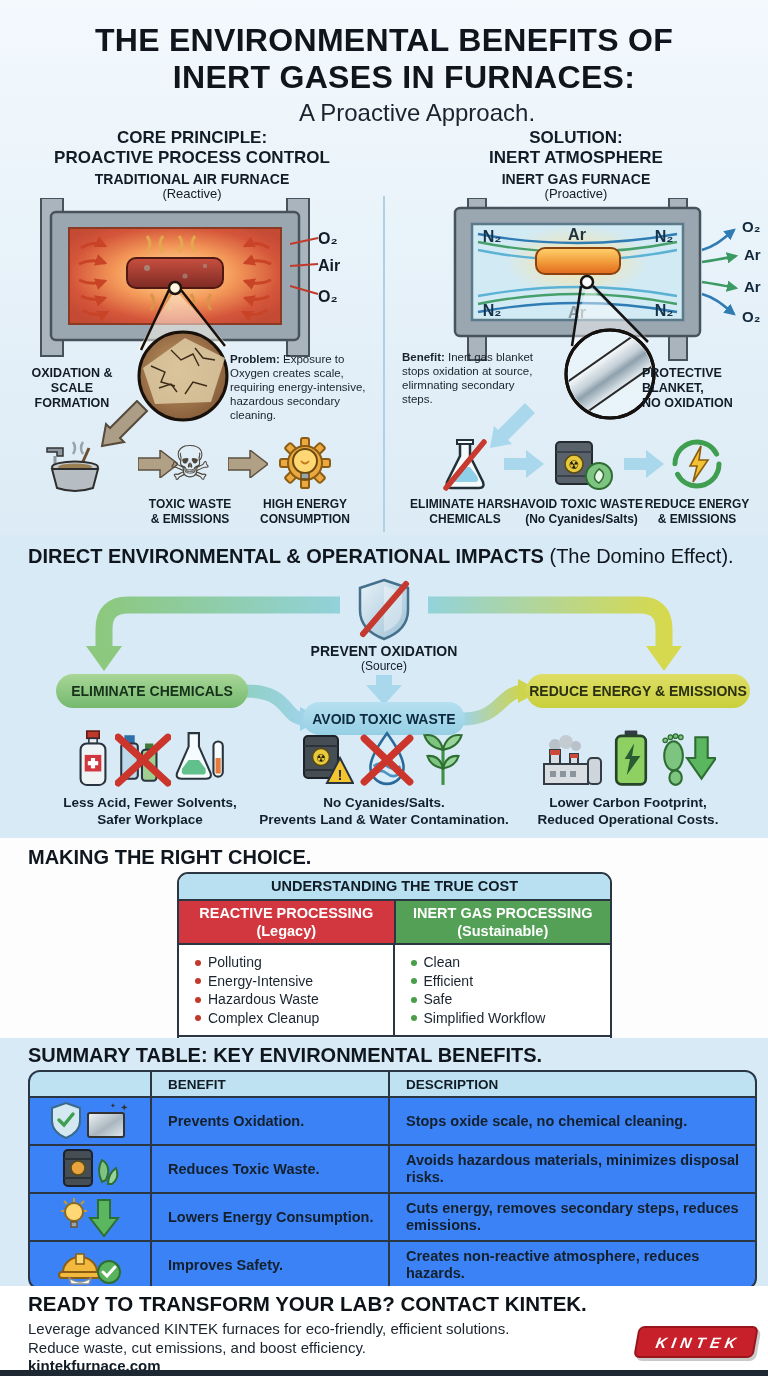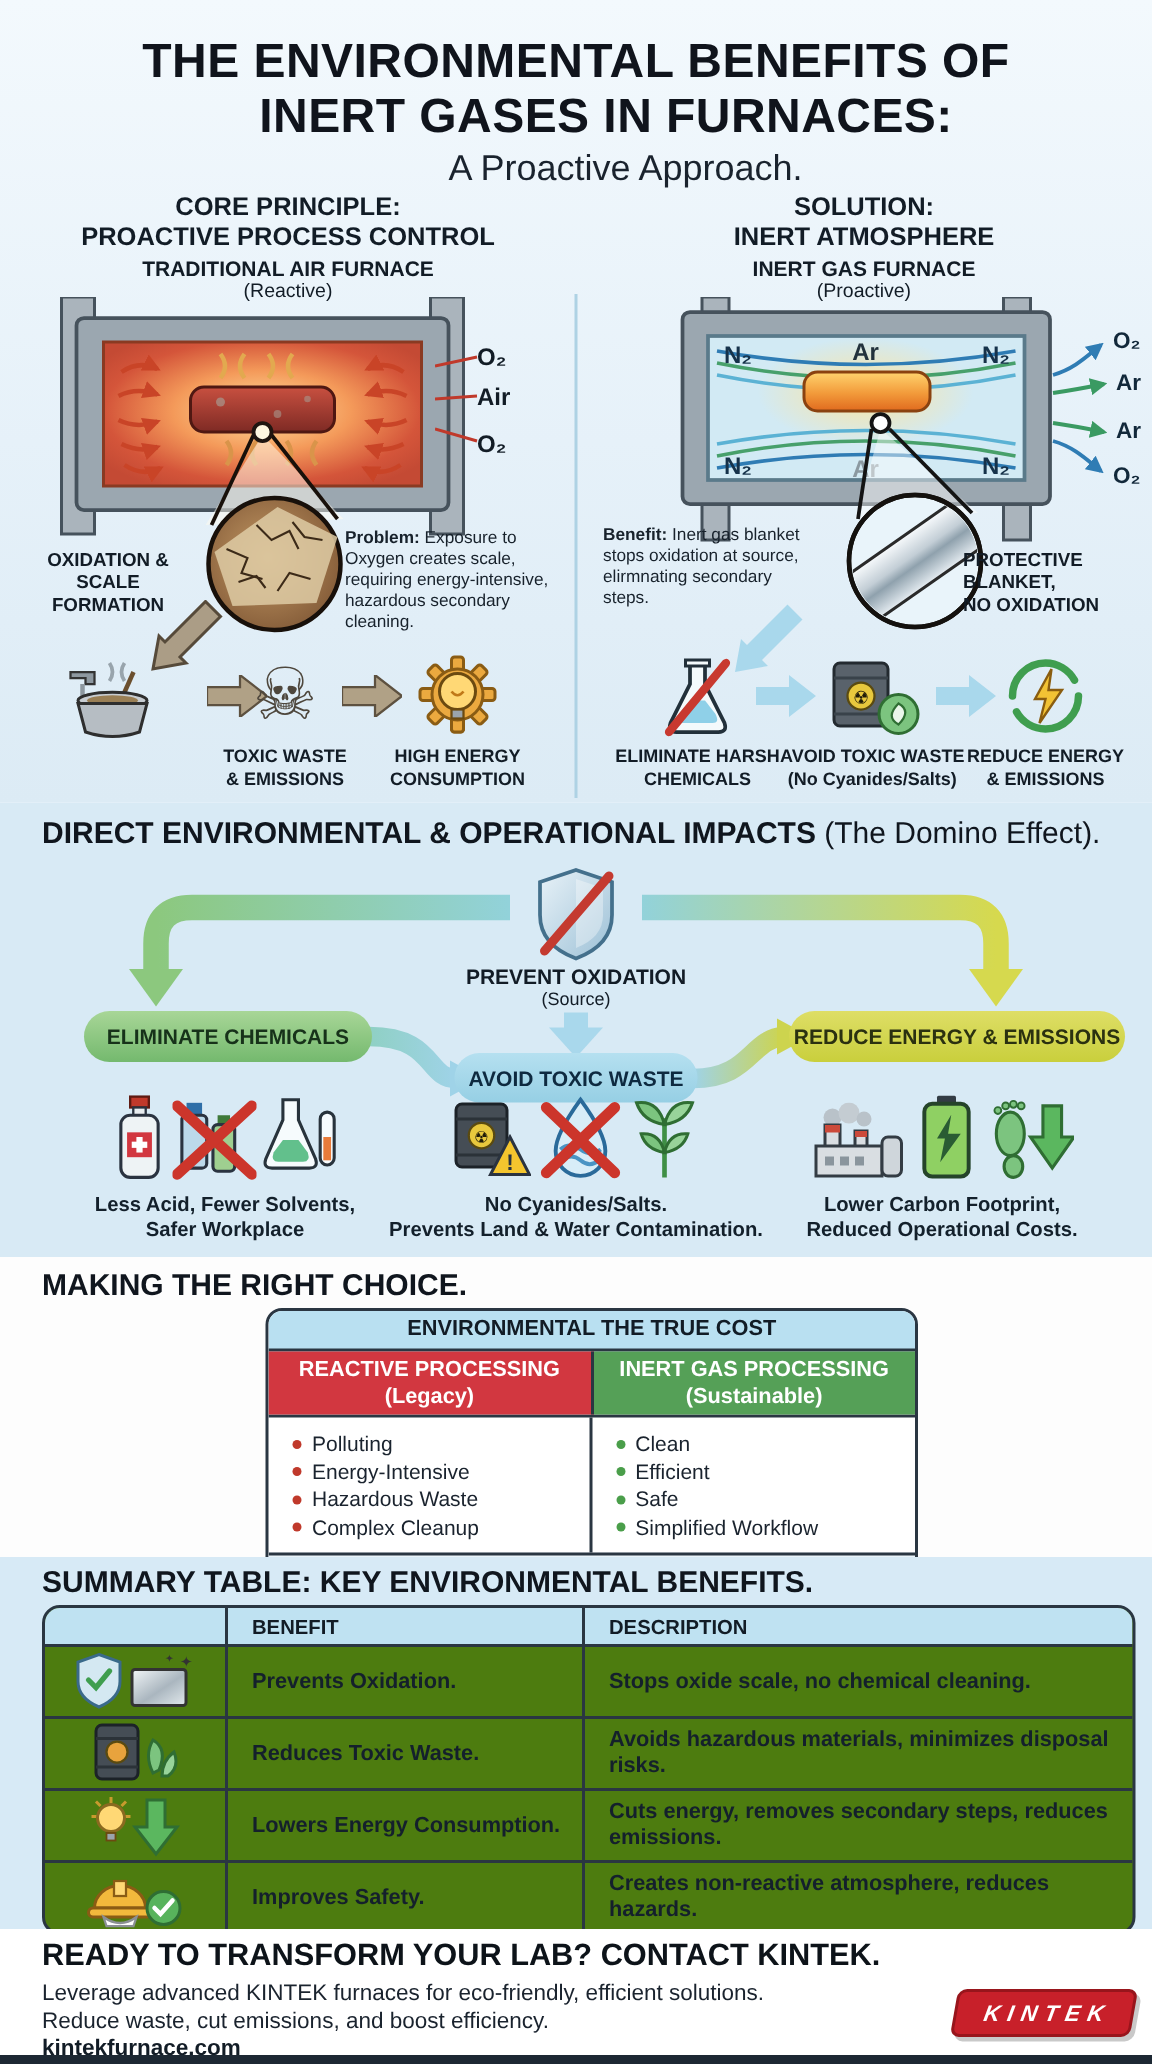--- a/index.html
+++ b/index.html
@@ -38,21 +38,21 @@
   .ct-body>div{width:50%;padding:6px 0 8px 14px;box-sizing:border-box;}
   .brd-r{border-right:2px solid #2a3642;}
   ul.cost-list{margin:2px 0 0 0;padding:0;list-style:none;}
   ul.cost-list li{font-size:14px;line-height:18.5px;color:#1a232e;padding-left:15px;position:relative;}
   ul.cost-list li::before{content:"";position:absolute;left:2px;top:6.5px;width:6px;height:6px;border-radius:50%;}
   .red-dots li::before{background:#c0392b;}
   .grn-dots li::before{background:#4a9e4a;}
   .ct-footer{height:26px;background:#eaf4fa;border-top:2px solid #2a3642;font-weight:700;font-size:14px;line-height:26px;text-align:center;}
   
   #summary{top:1038px;height:248px;background:#d7eaf6;}
-  .sum-table{position:absolute;left:28px;top:32px;width:725px;border:2px solid #2a3642;border-radius:12px;overflow:hidden;background:#4d7c0f;}
+  .sum-table{position:absolute;left:28px;top:32px;width:725px;border:2px solid #2a3642;border-radius:12px;overflow:hidden;background:#3b82f6;}
   .sum-row{display:flex;border-top:2px solid #2a3642;}
   .sum-row.head{border-top:none;background:#bfe2f2;}
   .sum-c1{width:122px;display:flex;align-items:center;justify-content:center;border-right:2px solid #2a3642;box-sizing:border-box;}
   .sum-c2{width:238px;border-right:2px solid #2a3642;box-sizing:border-box;display:flex;align-items:center;padding-left:16px;}
   .sum-c3{flex:1;display:flex;align-items:center;padding:2px 10px 2px 16px;box-sizing:border-box;}
   .sum-row.head>div{height:24px;font-weight:700;font-size:13.5px;}
   .sum-row.data>div{height:46px;}
   .sum-row.data .sum-c2,.sum-row.data .sum-c3{font-size:14.5px;font-weight:600;line-height:17px;color:#14202c;}
   
   #footer{top:1286px;height:90px;background:#ffffff;}
@@ -492,21 +492,21 @@
   </div>
   <div class="caption" style="left:512px;top:259px;width:232px;">
     <div>Lower Carbon Footprint,</div>
     <div>Reduced Operational Costs.</div>
   </div>
 </section>
 
 <section id="choice">
   <div class="abs sec-head" style="left:28px;top:8px;">MAKING THE RIGHT CHOICE.</div>
   <div class="cost-table">
-    <div class="ct-title">ENVIRONMENTAL THE TRUE COST</div>
+    <div class="ct-title">UNDERSTANDING THE TRUE COST</div>
     <div class="ct-heads">
       <div class="brd-r" style="background:#d23740;">
         <div>REACTIVE PROCESSING</div>
         <div>(Legacy)</div>
       </div>
       <div style="background:#55a057;">
         <div>INERT GAS PROCESSING</div>
         <div>(Sustainable)</div>
       </div>
     </div>

